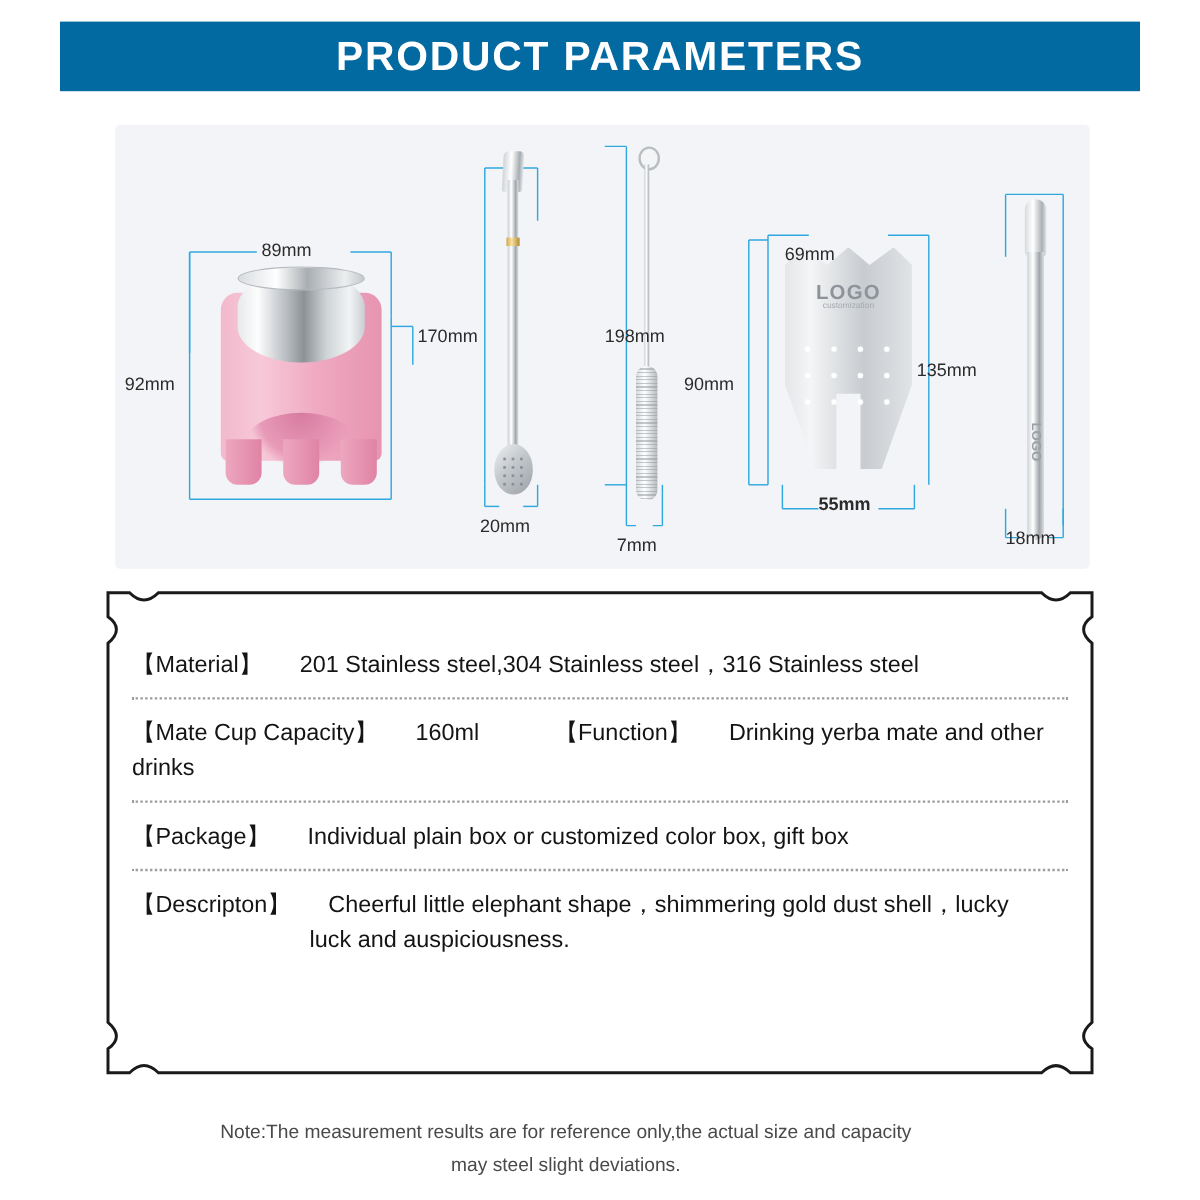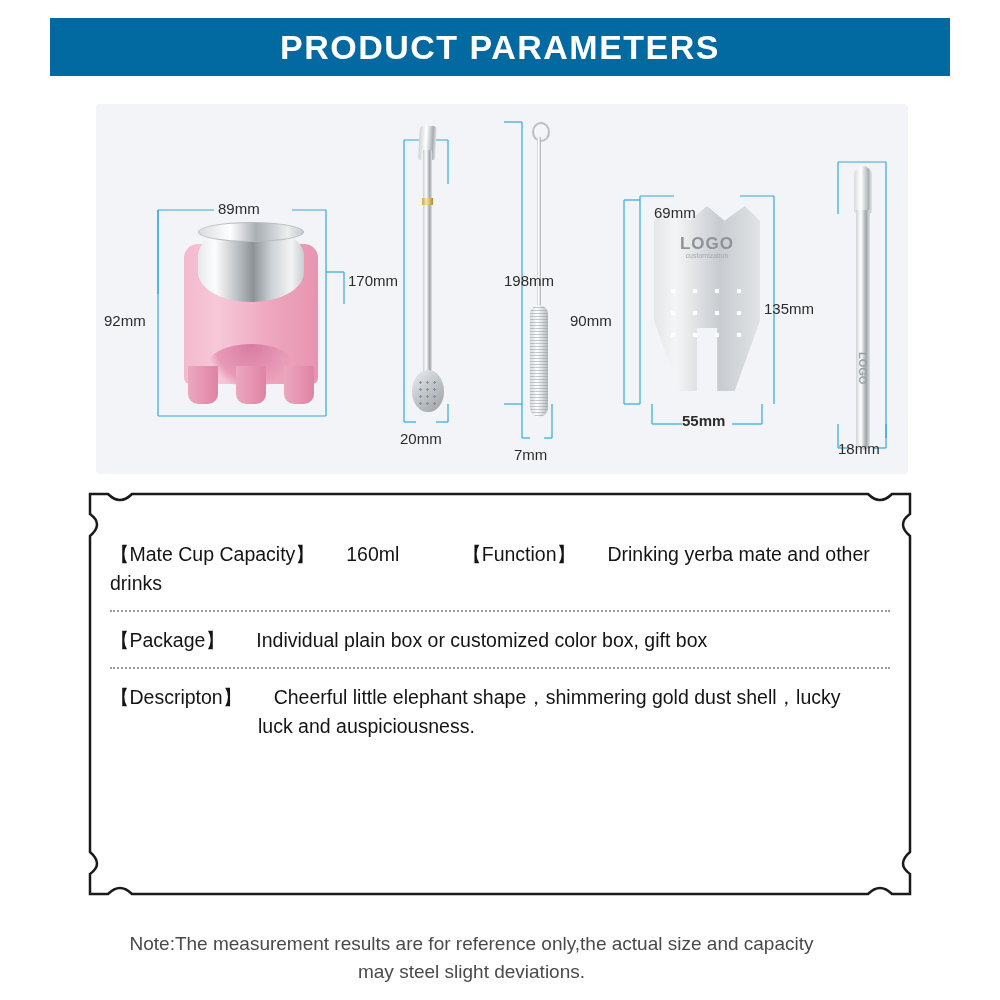--- a/index.html
+++ b/index.html
@@ -328,21 +328,21 @@
   .spec-row .gap { display: inline-block; width: 26px; }
   .desc-indent { display: block; padding-left: 148px; }
 
   
   .footer-note {
     position: absolute;
     left: 0;
     top: 930px;
     width: 943px;
     text-align: center;
-    font-size: 19px;
+    font-size: 16px;
     line-height: 28px;
     color: #4a4a4a;
   }
 </style>
 </head>
 <body>
 
 <div class="header-banner">
   <div class="header-title">PRODUCT PARAMETERS</div>
 </div>
@@ -460,20 +460,24 @@
 <div class="spec-box">
   <svg class="spec-border" viewBox="0 0 824 404" preserveAspectRatio="none">
     <path d="M2,18 L2,22 Q16,32 2,44 L2,360 Q16,372 2,382 L2,402
              L20,402 Q32,390 44,402 L780,402 Q792,390 804,402 L822,402
              L822,382 Q808,372 822,360 L822,44 Q808,32 822,22 L822,2
              L804,2 Q792,14 780,2 L44,2 Q32,14 20,2 L2,2 Z" fill="none" stroke="#1a1a1a" stroke-width="2.5"></path>
   </svg>
 
   <div class="spec-rows">
 
+    <div class="spec-row">
+      <span class="bracket">【Material】</span>
+      <span class="gap"></span><span>201 Stainless steel,304 Stainless steel，316 Stainless steel</span>
+    </div>
 
     <div class="spec-row">
       <span class="bracket">【Mate Cup Capacity】</span>
       <span class="gap"></span><span>160ml</span>
       <span class="gap"></span><span class="gap"></span>
       <span class="bracket">【Function】</span>
       <span class="gap"></span><span>Drinking yerba mate and other drinks</span>
     </div>
 
     <div class="spec-row">

